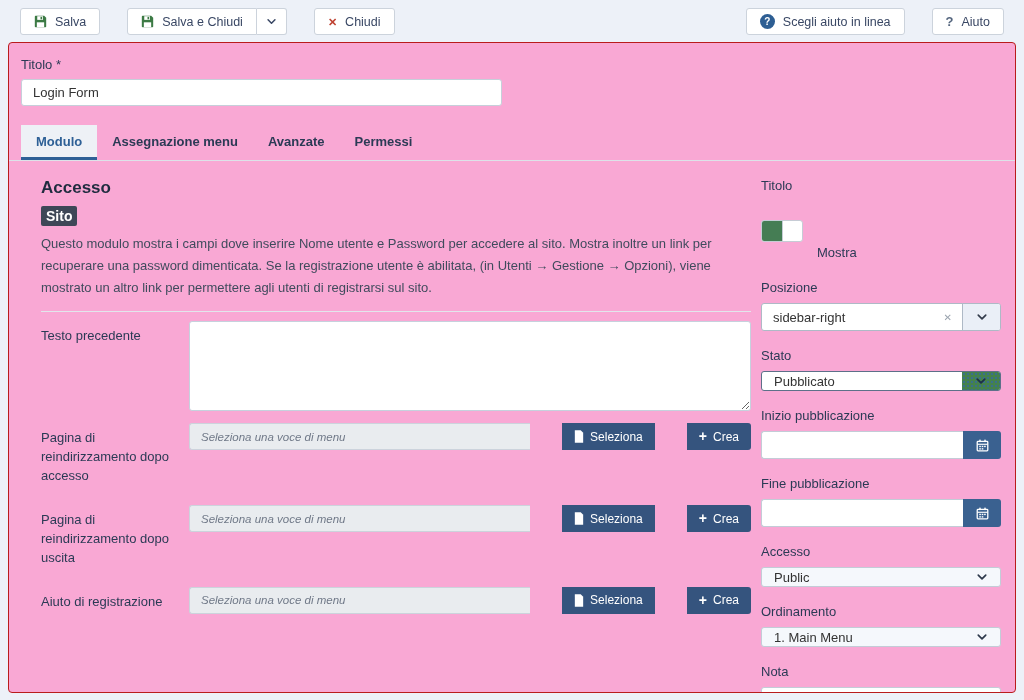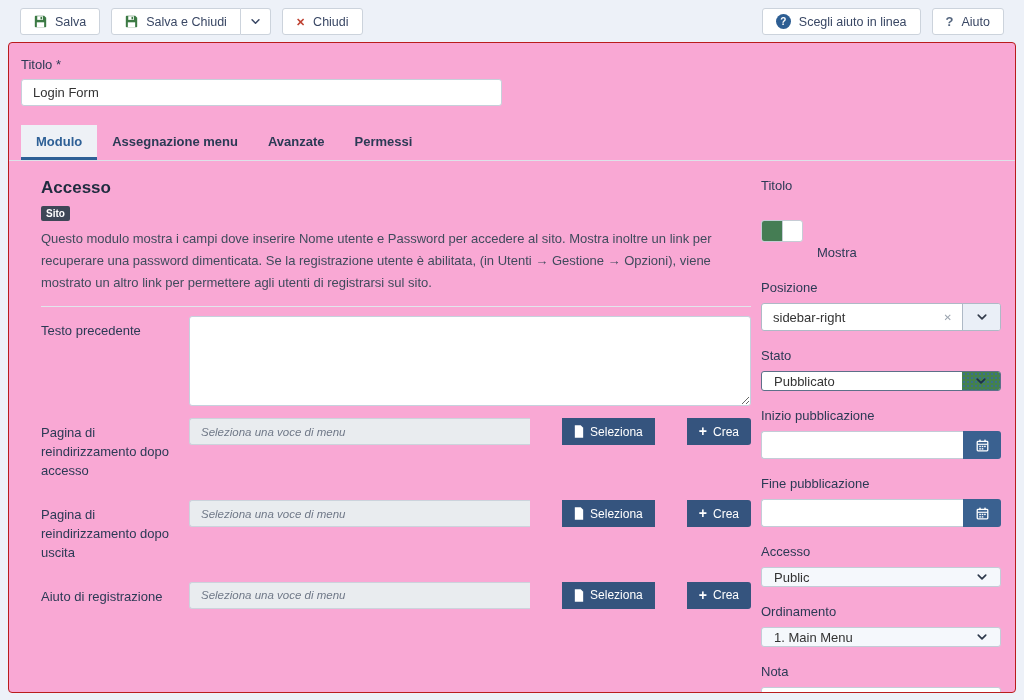--- a/index.html
+++ b/index.html
@@ -9,21 +9,21 @@
     font-family: "Liberation Sans", sans-serif;
     color: #2b3a55;
     font-size: 13px;
   }
 
   
   .toolbar {
     display: flex; justify-content: space-between; align-items: center;
     padding: 8px 20px 7px 20px; height: 42px;
   }
-  .toolbar-left, .toolbar-right { display: flex; align-items: center; gap: 11px; }
+  .toolbar-left, .toolbar-right { display: flex; align-items: center; gap: 27px; }
   .btn {
     display: inline-flex; align-items: center; gap: 8px;
     background: #fff; border: 1px solid #ccd3dc; border-radius: 3px;
     height: 27px; padding: 0 13px; font-size: 12.5px; color: #394764;
     cursor: pointer; white-space: nowrap; font-family: inherit;
   }
   .btn-group { display: inline-flex; }
   .btn-group .btn.main { border-radius: 3px 0 0 3px; }
   .btn-group .btn.caret { border-radius: 0 3px 3px 0; border-left: none; padding: 0 9px; }
   .icon-x::before { content: "✕"; color: #bf4232; font-size: 11px; font-weight: bold; }
@@ -59,21 +59,21 @@
 
   
   .content { display: flex; padding: 17px 14px 0 32px; }
   .main-col { width: 710px; }
   .side-col { width: 240px; margin-left: auto; }
 
   
   .module-heading { font-size: 17px; font-weight: bold; color: #1f2c3f; }
   .module-badge {
     display: inline-block; margin-top: 8px; background: #3e4757; color: #fff;
-    font-size: 10px; font-weight: bold; padding: 2px 5px; border-radius: 2px;
+    font-size: 14px; font-weight: bold; padding: 2px 5px; border-radius: 2px;
   }
   .module-desc { margin-top: 7px; font-size: 13px; color: #404b5d; line-height: 1.68; }
   .divider { border: none; border-top: 1px solid #e2e6ec; margin: 13px 0 9px 0; }
 
   .form-row { display: flex; align-items: flex-start; }
   .form-row .row-label { width: 148px; padding-top: 6px; line-height: 1.45; flex-shrink: 0; }
   .form-row .row-control { flex: 1; gap: 32px; }
   .row-textarea { margin-bottom: 12px; }
   .row-menu { margin-bottom: 19px; }
 

